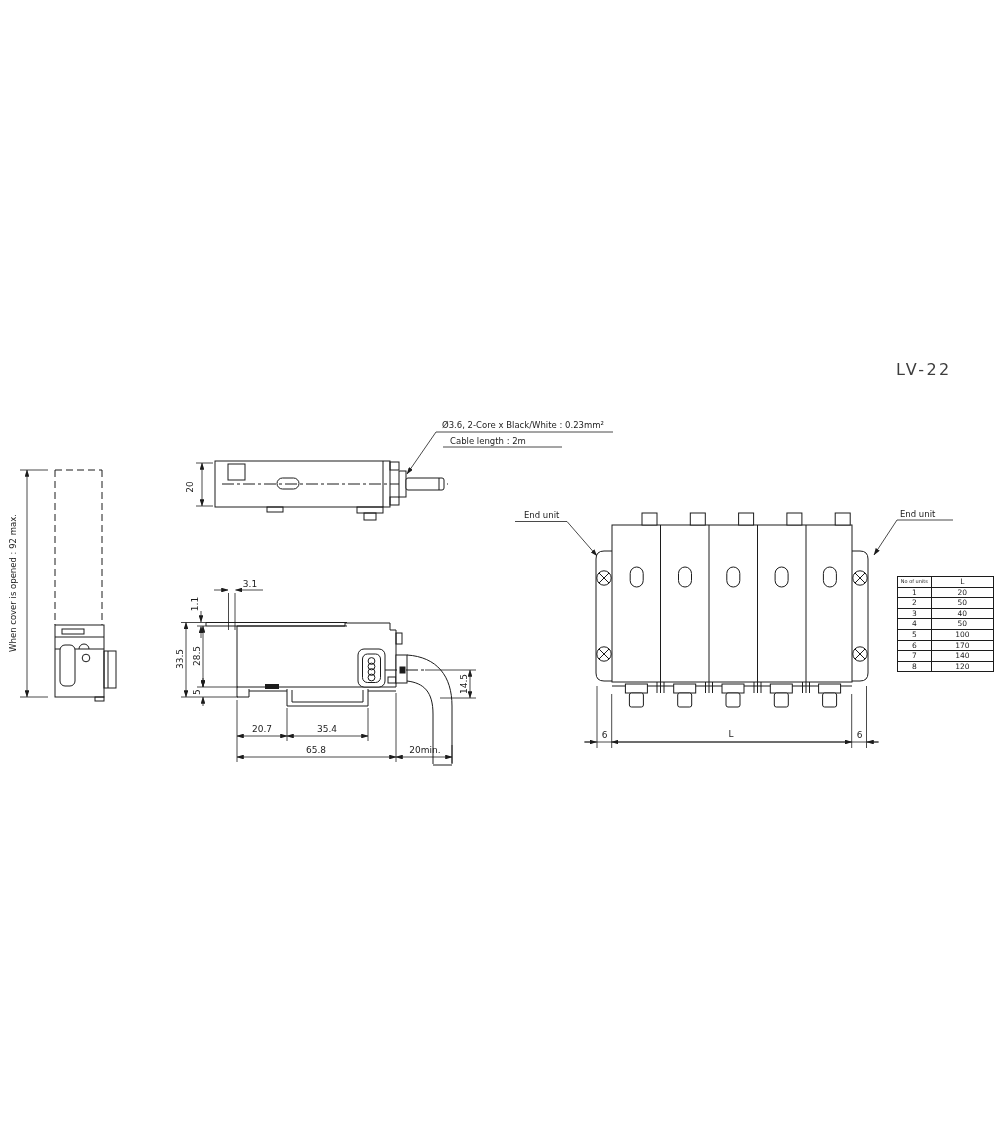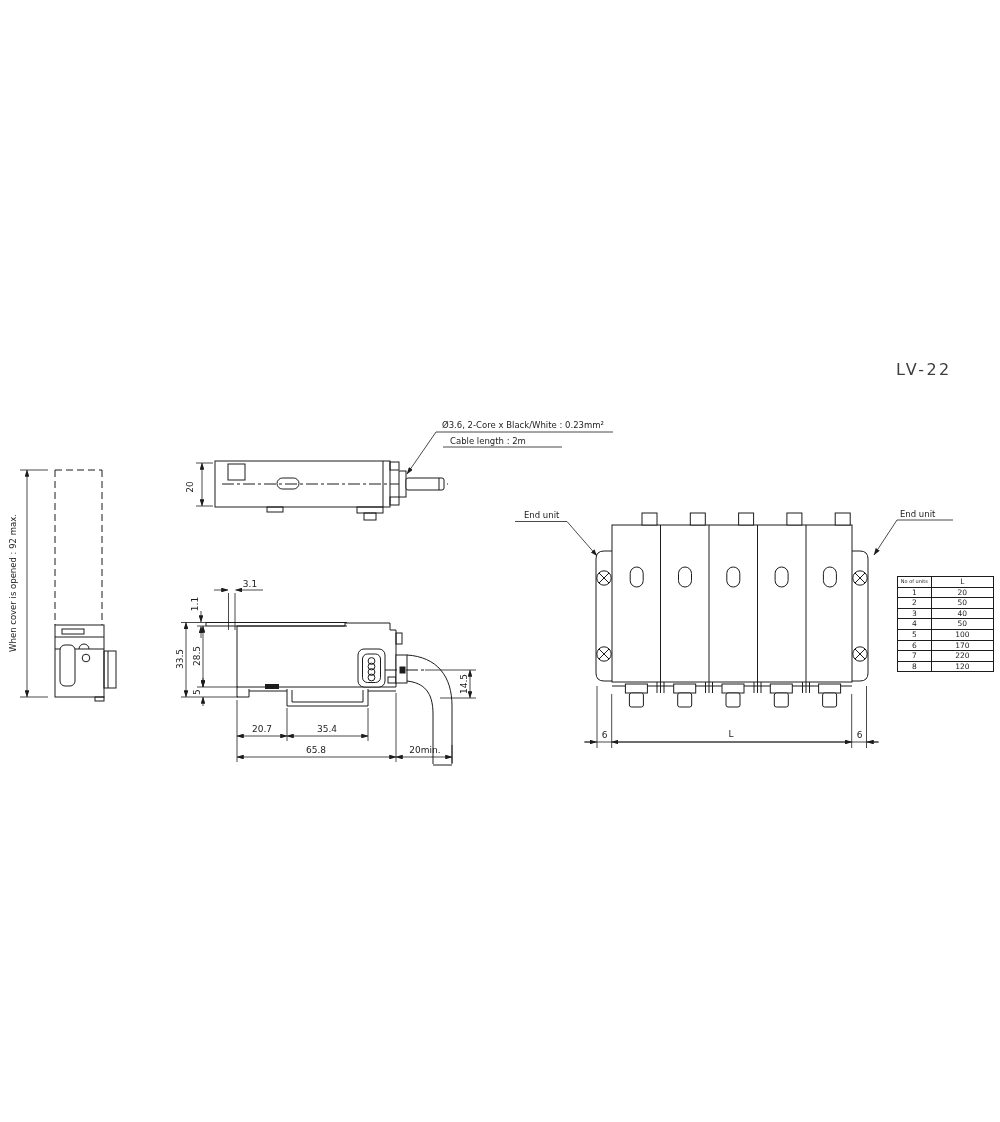--- a/index.html
+++ b/index.html
@@ -266,21 +266,21 @@
   <tr>
           <td class="c1">5</td>
           <td>100</td>
         </tr>
   <tr>
           <td class="c1">6</td>
           <td>170</td>
         </tr>
   <tr>
           <td class="c1">7</td>
-          <td>220</td>
+          <td>140</td>
         </tr>
   <tr>
           <td class="c1">8</td>
           <td>120</td>
         </tr>
 </tbody>
     </table>
 
 </div>
 

